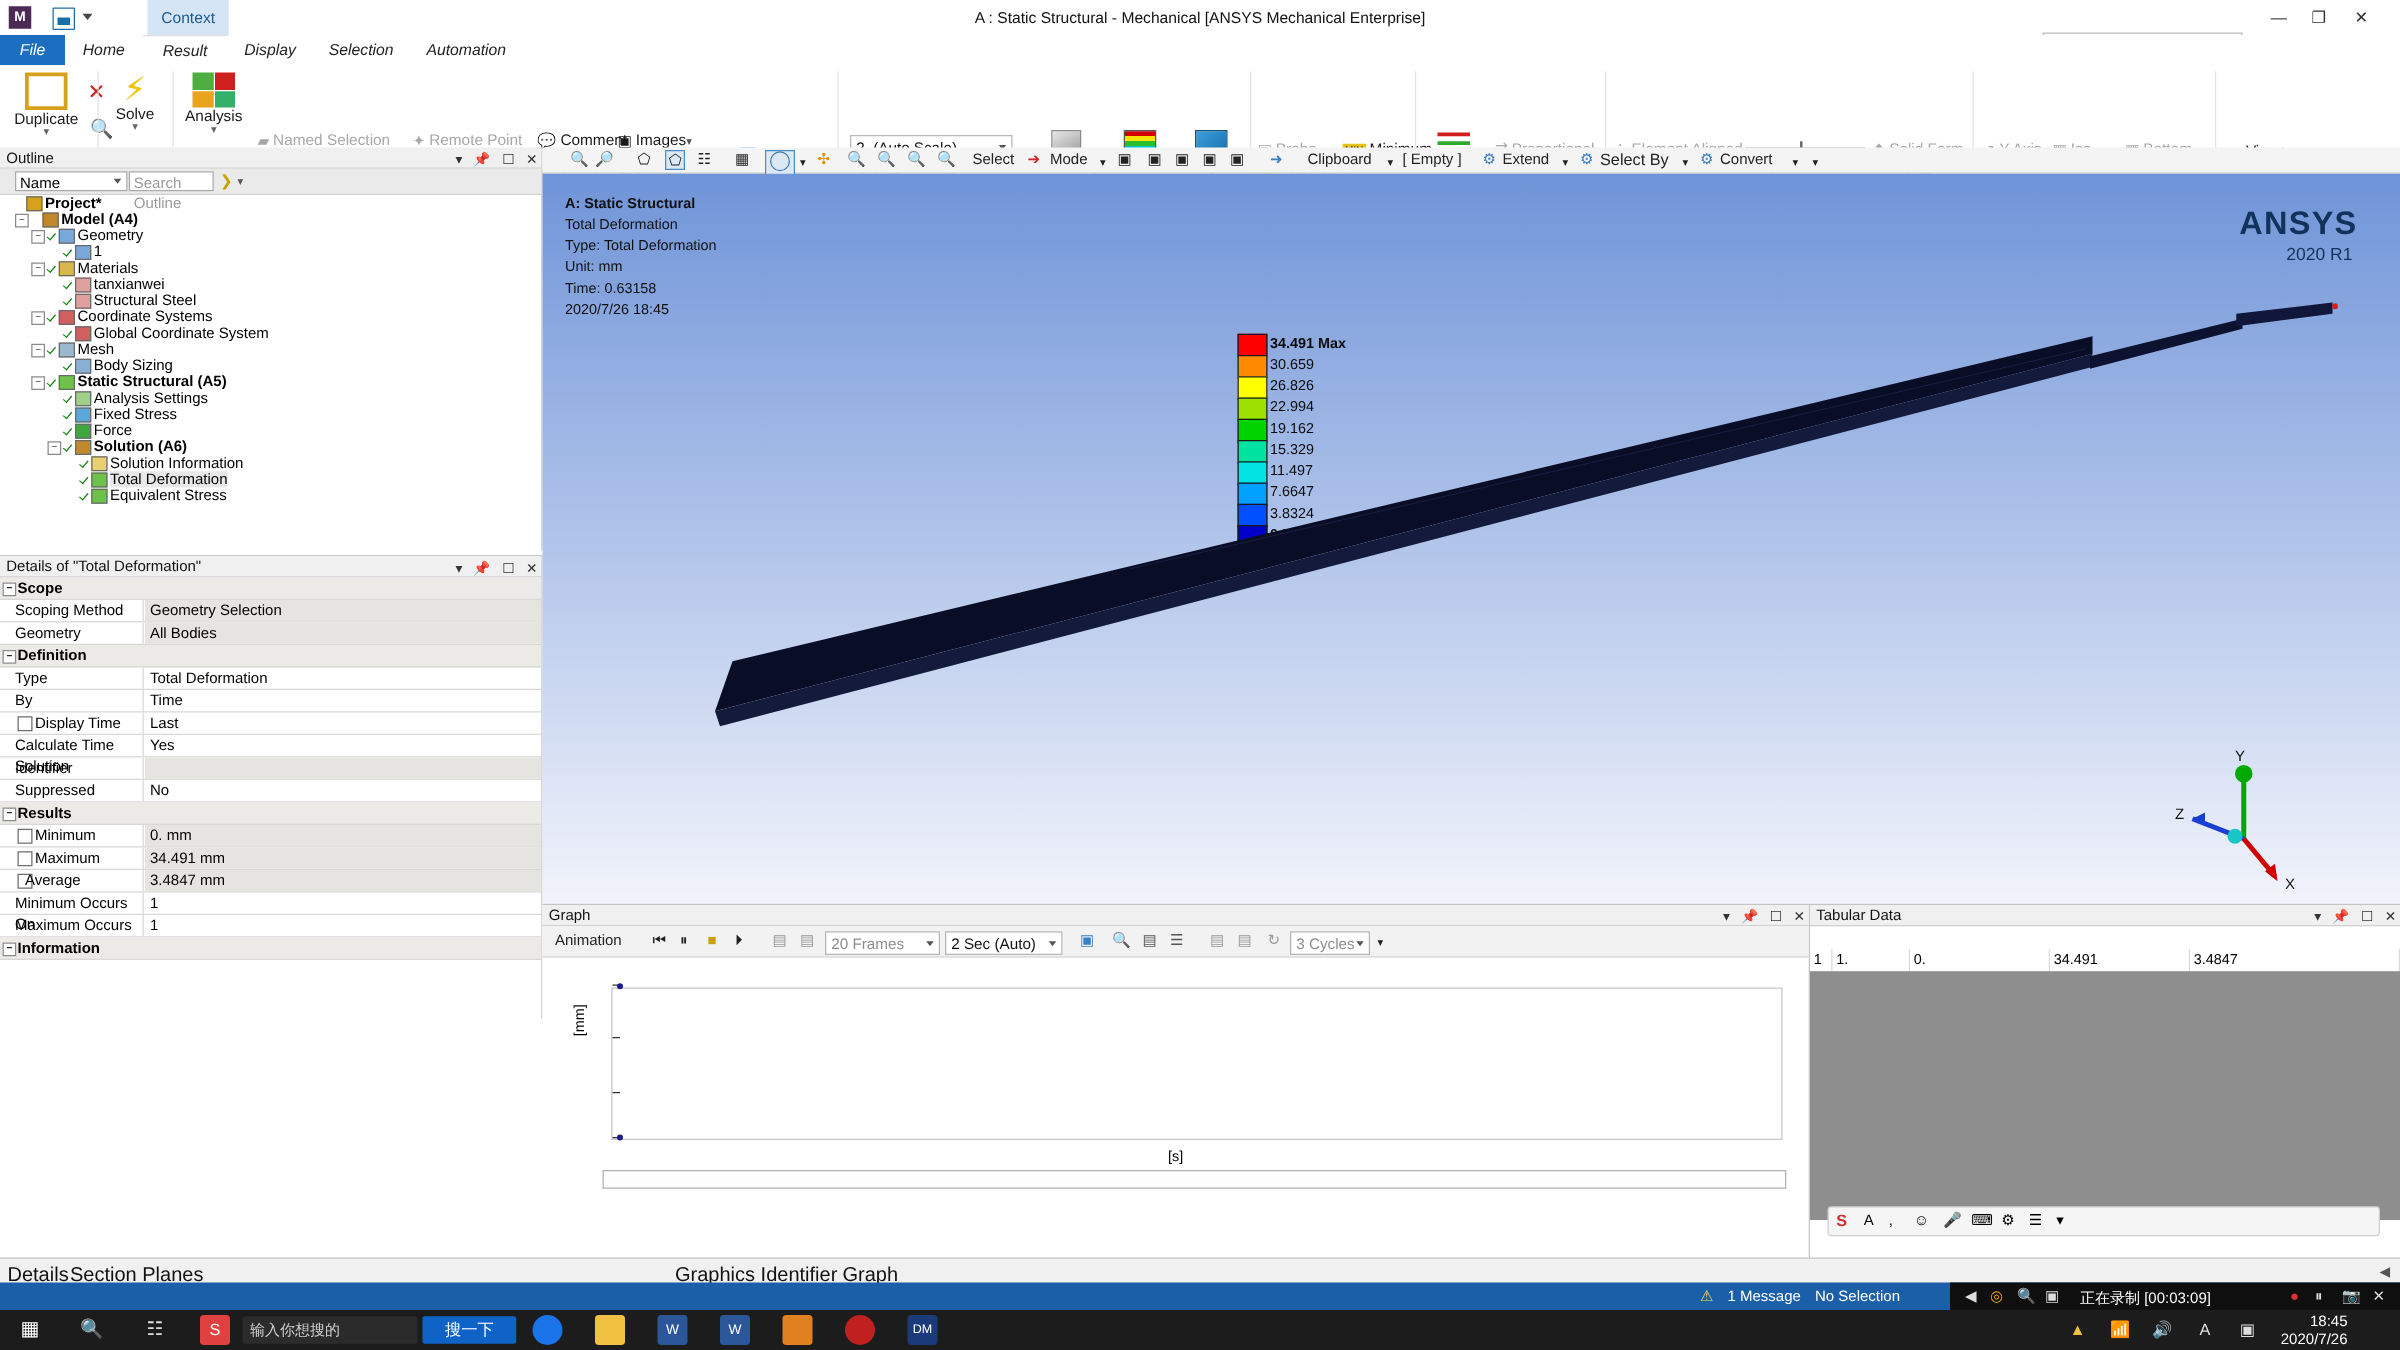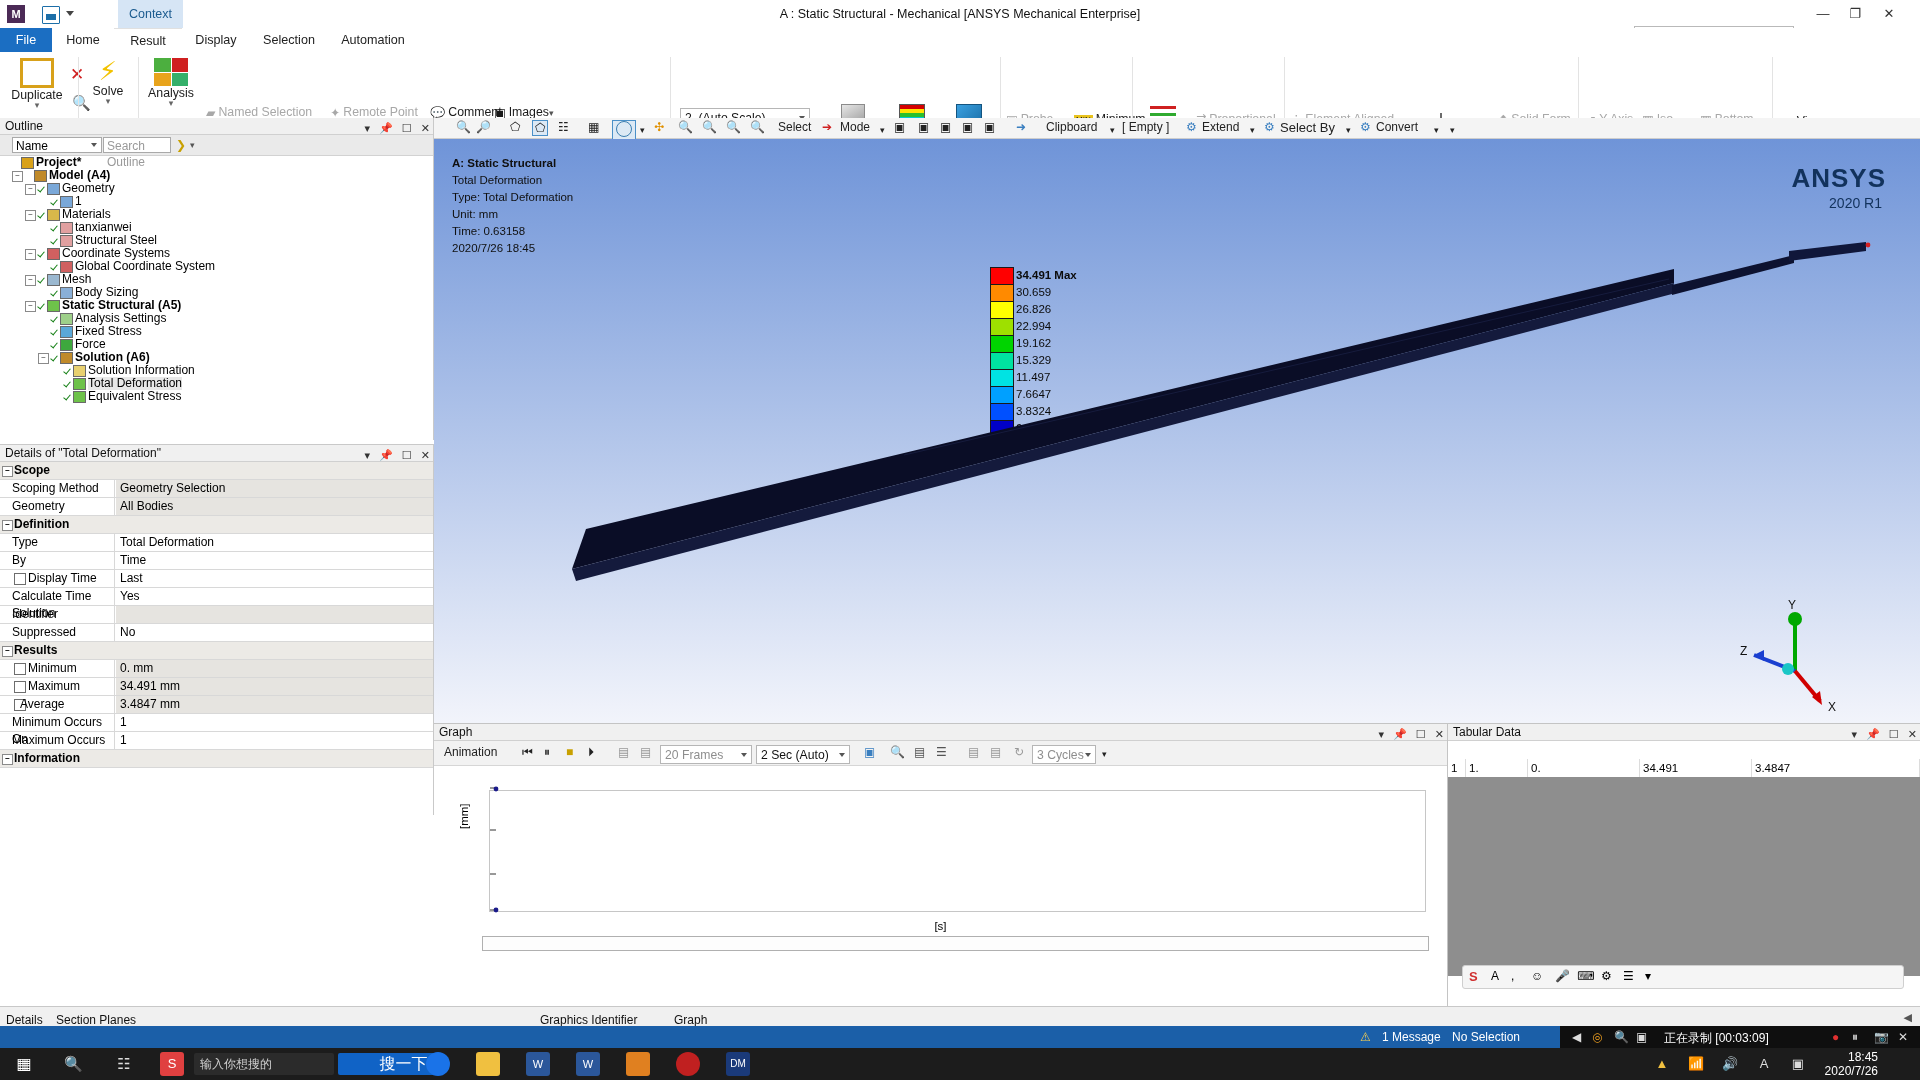--- a/index.html
+++ b/index.html
@@ -26,21 +26,21 @@
          box-sizing:border-box;}
   .tb-btn{position:absolute;top:4px;width:26px;height:20px;text-align:center;line-height:20px;
           font-size:13px;color:#333;}
   .tb-min{right:84px;} .tb-max{right:52px;} .tb-cls{right:18px;}
   .tb-r1{position:absolute;right:36px;top:28px;font-size:13px;color:#2277bb;}
   .tb-r2{position:absolute;right:16px;top:28px;font-size:13px;color:#444;}
 
   
   .rtabs{position:absolute;left:0;top:28px;width:1920px;height:24px;background:#fff;}
   .rtab{position:absolute;top:0;height:24px;line-height:24px;font-size:12.6px;text-align:center;
-        color:#222;}
+        color:#222;font-style:italic;}
   .rtab.file{left:0;width:52px;background:#1b6ec2;color:#fff;}
   .rtab.sel{background:#fff;border-top:1px solid #e0e0e0;}
   .ribbon{position:absolute;left:0;top:52px;width:1920px;height:90px;background:#fff;
           border-bottom:1px solid #d4d4d4;}
   .rgrp-lbl{position:absolute;bottom:1px;font-size:11px;color:#555;text-align:center;}
   .rsep{position:absolute;top:5px;width:1px;height:70px;background:#e3e3e3;}
   .ritem{position:absolute;font-size:12.3px;color:#1a1a1a;white-space:nowrap;}
   .ritem.dis{color:#a8a8a8;}
   .bigbtn{position:absolute;text-align:center;width:70px;}
   .bigbtn .lb{font-size:12.3px;color:#1a1a1a;}
@@ -146,33 +146,33 @@
          font-size:11.5px;}
   .tdcell{position:absolute;top:0;height:18px;line-height:18px;border-right:1px solid #dcdcdc;
           box-sizing:border-box;padding-left:3px;}
   .tdgrey{position:absolute;left:0;top:53px;width:472px;height:199px;background:#8e8e8e;}
   .td-ime{position:absolute;left:14px;bottom:18px;width:440px;height:22px;background:#f5f5f5;
           border:1px solid #cfcfcf;border-radius:3px;}
 
   
   .btabs{position:absolute;left:0;top:1006px;width:1920px;height:20px;background:#f0f0f0;
          border-top:1px solid #c8c8c8;}
-  .btab{position:absolute;top:5px;height:17px;line-height:17px;font-size:12px;color:#111;}
+  .btab{position:absolute;top:5px;height:17px;line-height:17px;font-size:16px;color:#111;}
   .statusbar{position:absolute;left:0;top:1026px;width:1920px;height:22px;background:#1b5fa8;
              color:#fff;font-size:12px;}
   .sb-i{position:absolute;top:4px;font-size:12px;white-space:nowrap;}
 
   
   .taskbar{position:absolute;left:0;top:1048px;width:1920px;height:32px;background:#1c1c1c;}
   .tk-ico{position:absolute;top:4px;width:24px;height:24px;border-radius:3px;}
   .tk-search{position:absolute;left:194px;top:5px;width:140px;height:22px;background:#2b2b2b;
              border-radius:2px;color:#d0d0d0;font-size:12px;line-height:22px;padding-left:6px;
              box-sizing:border-box;}
   .tk-sbtn{position:absolute;left:338px;top:5px;width:75px;height:22px;background:#1063c6;
-           color:#fff;font-size:16px;line-height:22px;text-align:center;border-radius:2px;padding-left:28px;}
+           color:#fff;font-size:13px;line-height:22px;text-align:center;border-radius:2px;}
   .tk-time{position:absolute;right:42px;top:2px;text-align:right;color:#fff;font-size:12px;
            line-height:14px;}
 </style>
 </head>
 <body>
 
 <div id="app">
 
   <div class="titlebar">
     <div class="tb-appicon">M</div>

